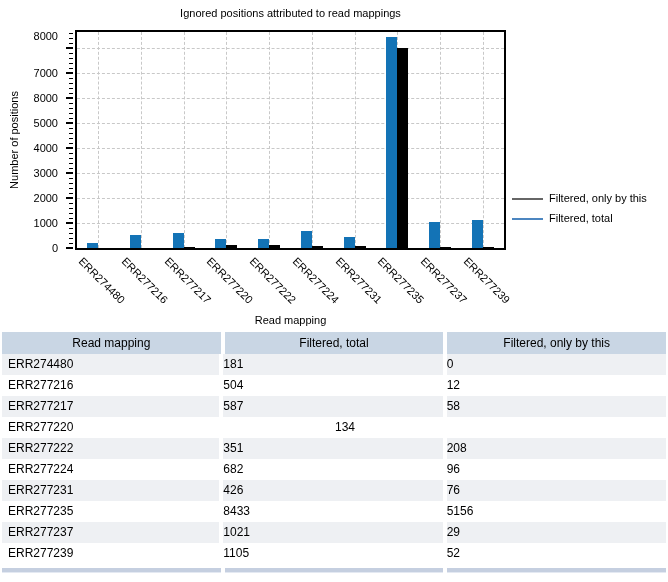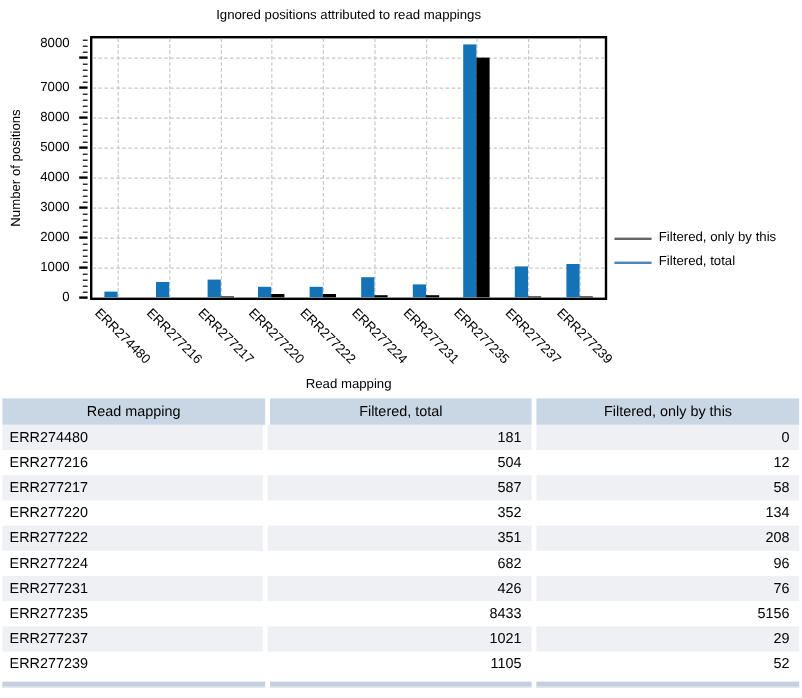--- a/index.html
+++ b/index.html
@@ -26,21 +26,21 @@
   .legend-label{line-height:13px;}
 
   
   .table-section{position:absolute;left:2px;top:332px;width:664px;}
   .t-row{display:flex;gap:4px;}
   .t-row>div{flex:1 1 0;overflow:hidden;white-space:nowrap;}
   .thead>div{background:#c9d6e4;height:22px;line-height:22px;text-align:center;font-size:12px;}
   .tbody .t-row>div{height:21px;line-height:21px;font-size:12px;}
   .tbody .t-row.alt>div{background:#eef0f3;}
   .td-name{text-align:left;padding-left:6px;}
-  .td-num{text-align:right;padding-right:8px;}
+  .td-num{padding-right:8px;}
   .partial-row{display:flex;gap:4px;margin-top:4px;}
   .partial-row>div{flex:1 1 0;height:4px;background:#c5cfe0;border-bottom:1px solid #e4e9f2;}
 </style>
 </head>
 <body>
 
 <div class="screen">
 
   <div class="chart-section">
     <div class="chart-title">Ignored positions attributed to read mappings</div>
@@ -188,21 +188,20 @@
           <div class="td-num">504</div>
           <div class="td-num">12</div>
         </div>
         <div class="t-row alt">
           <div class="td-name">ERR277217</div>
           <div class="td-num">587</div>
           <div class="td-num">58</div>
         </div>
         <div class="t-row">
           <div class="td-name">ERR277220</div>
-          <div class="td-num">352</div>
           <div class="td-num">134</div>
         </div>
         <div class="t-row alt">
           <div class="td-name">ERR277222</div>
           <div class="td-num">351</div>
           <div class="td-num">208</div>
         </div>
         <div class="t-row">
           <div class="td-name">ERR277224</div>
           <div class="td-num">682</div>

